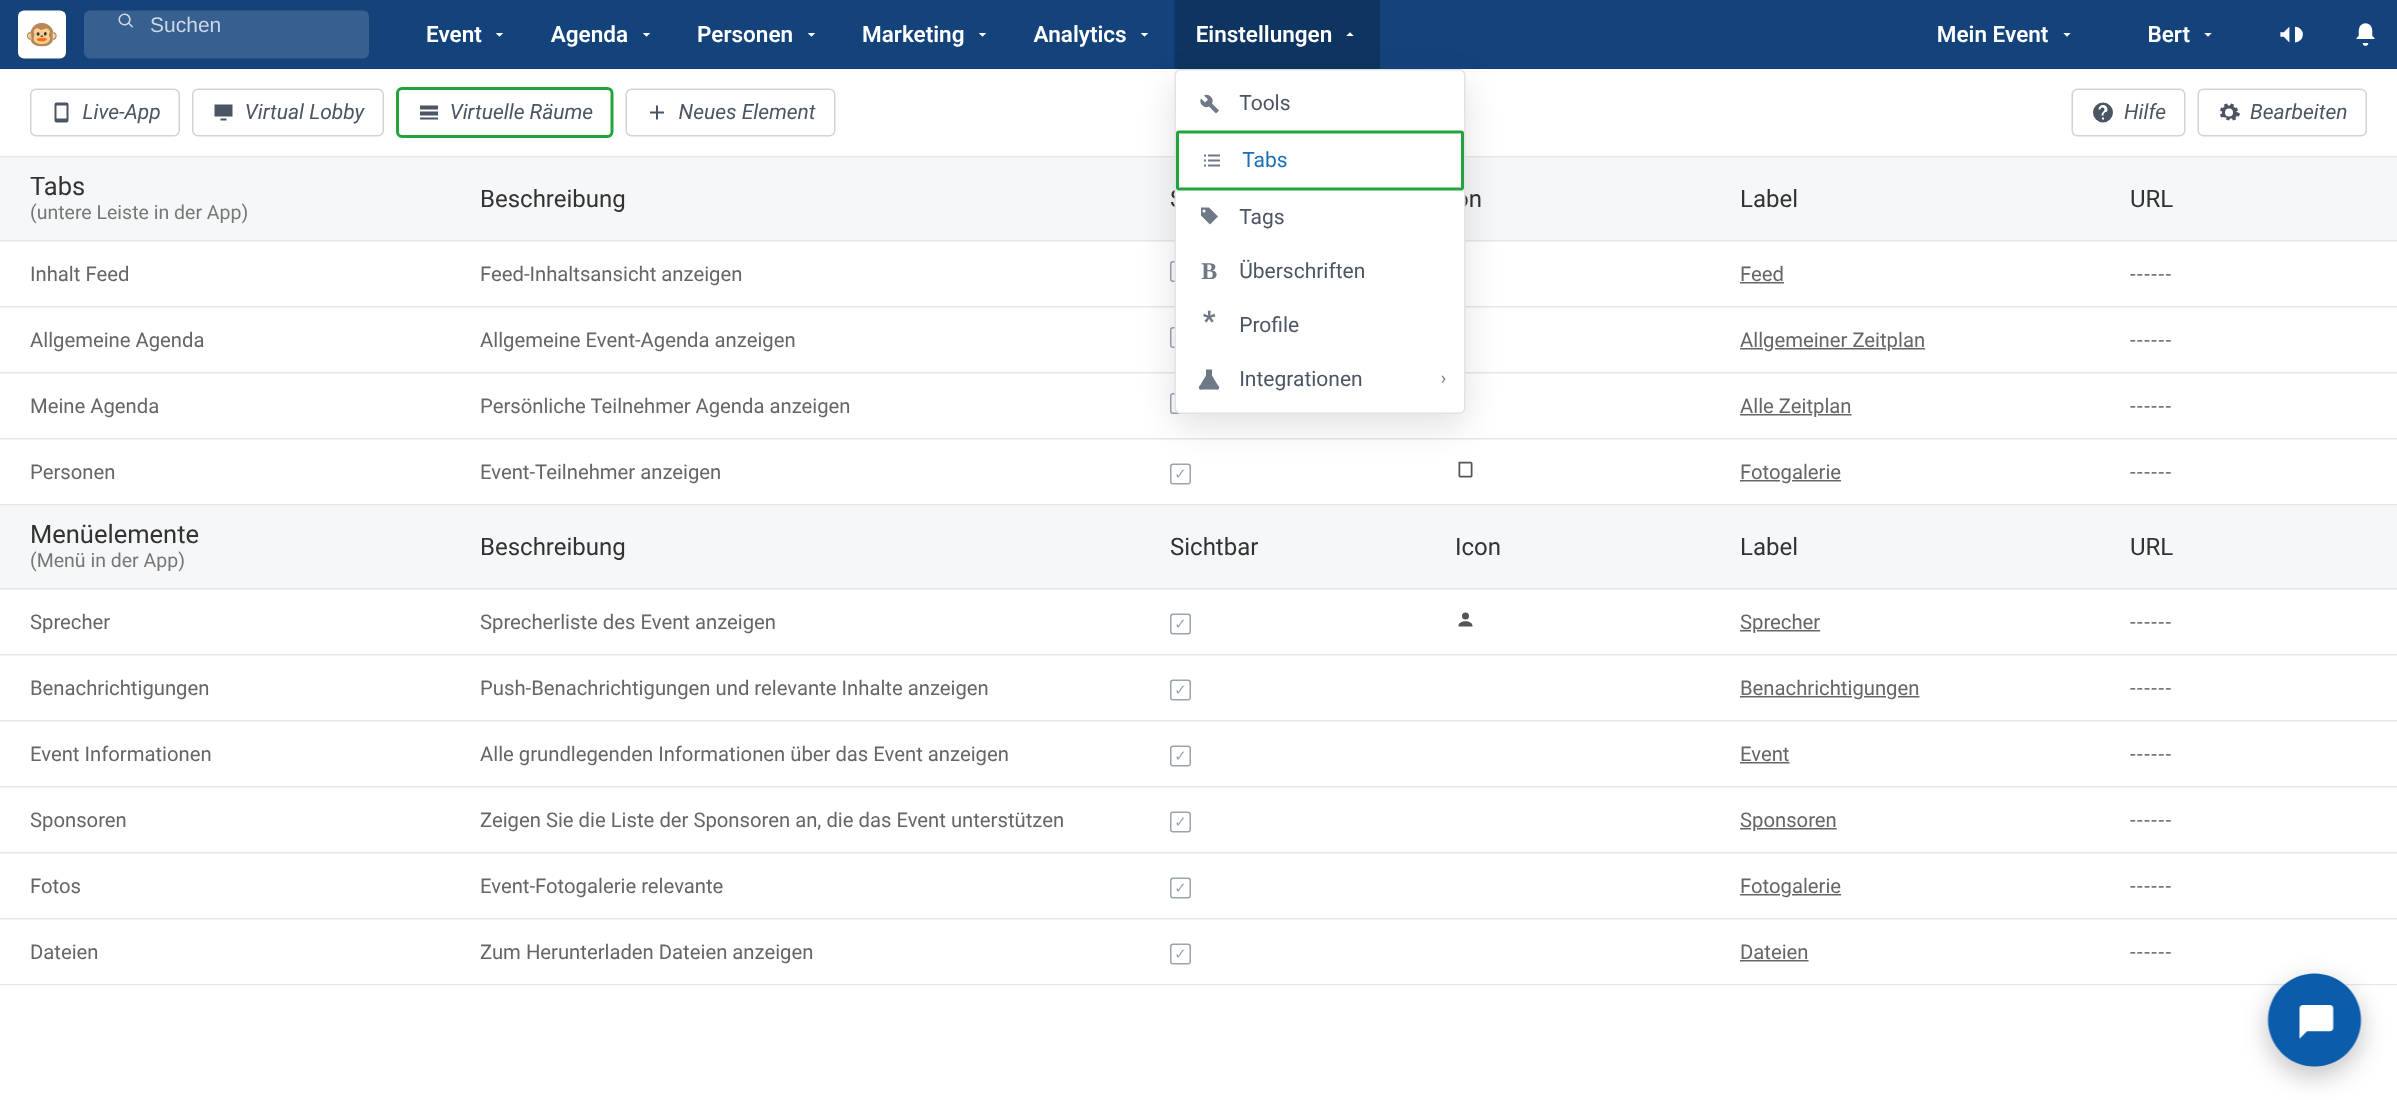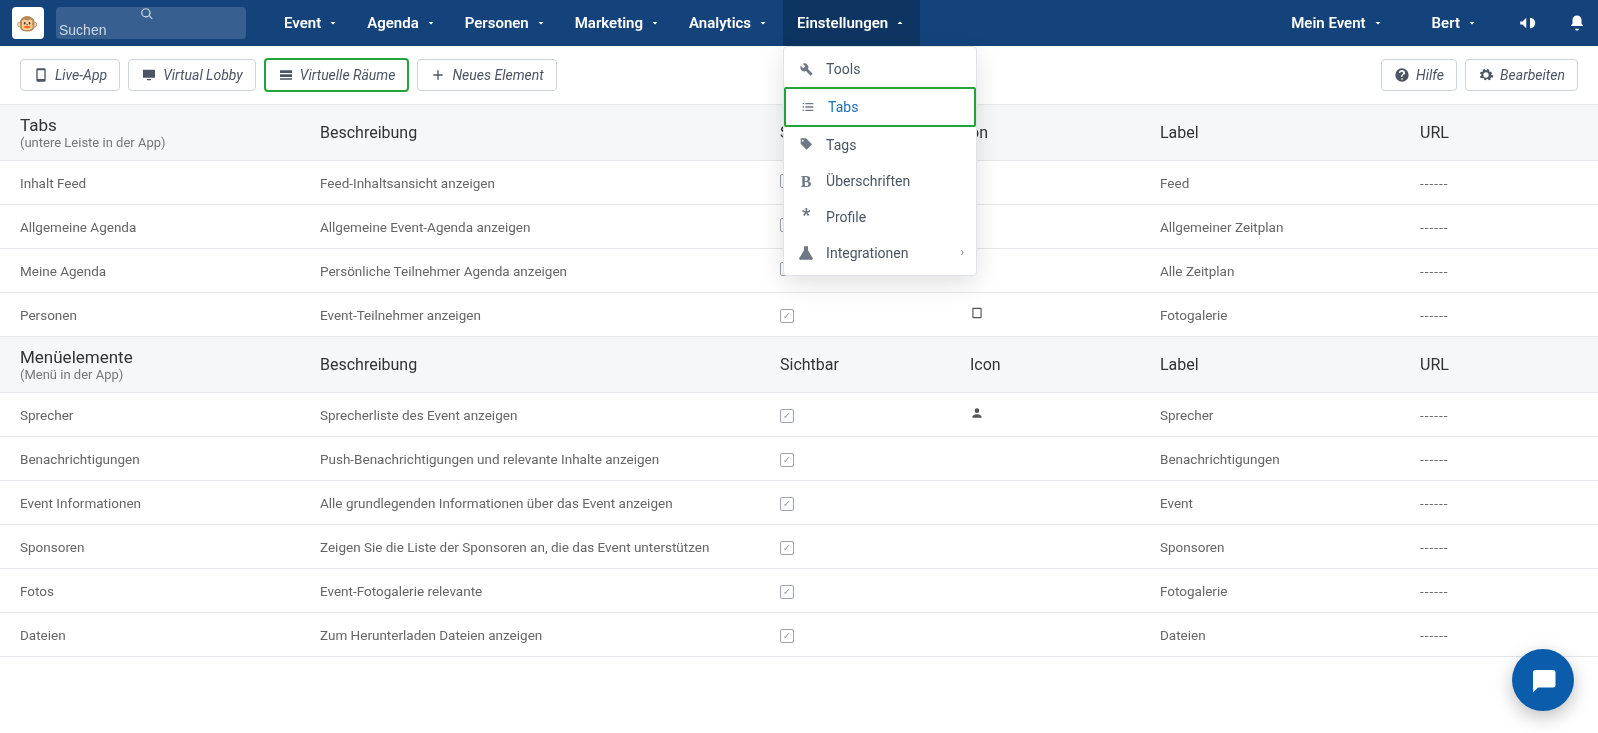--- a/index.html
+++ b/index.html
@@ -35,24 +35,23 @@
     width: 32px; height: 32px;
     background: #fff;
     border-radius: 4px;
     display: flex; align-items: center; justify-content: center;
     font-size: 18px;
   }
   .search-wrap {
     background: rgba(255,255,255,0.15);
     border-radius: 4px;
     height: 32px;
-    display: flex; align-items: center;
-    padding: 0 1px;
+    display: flex; align-items: flex-start;
+    padding: 0 22px;
     width: 190px;
-    flex-direction: column;
   }
   .search-wrap svg { width: 14px; height: 14px; fill: #cdd8e6; margin-right: 8px; }
   .search-wrap input {
     background: transparent; border: none; outline: none;
     color: #fff; font-size: 14px; width: 100%;
   }
   .search-wrap input::placeholder { color: #cdd8e6; }
 
   .nav-main { display: flex; align-items: stretch; height: 46px; margin-left: 12px; }
   .nav-item {
@@ -136,21 +135,21 @@
 
   
   .row {
     height: var(--row-h);
     border-bottom: 1px solid var(--border);
     font-size: 13.5px;
     color: var(--muted);
   }
   .row .c-name { color: #666; }
   .row .c-desc { color: #666; }
-  .row .c-label { color: #666; }
+  .row .c-label { color: #666; text-decoration: underline; }
   .row .c-url { color: #666; letter-spacing: 1px; }
   .chk {
     width: 14px; height: 14px; border: 1px solid #9aa3af; border-radius: 2px;
     display: inline-flex; align-items: center; justify-content: center;
     font-size: 10px; color: #9aa3af;
   }
   .mini-icon { width: 14px; height: 14px; fill: #555; }
 
   
   .chat-bubble {

